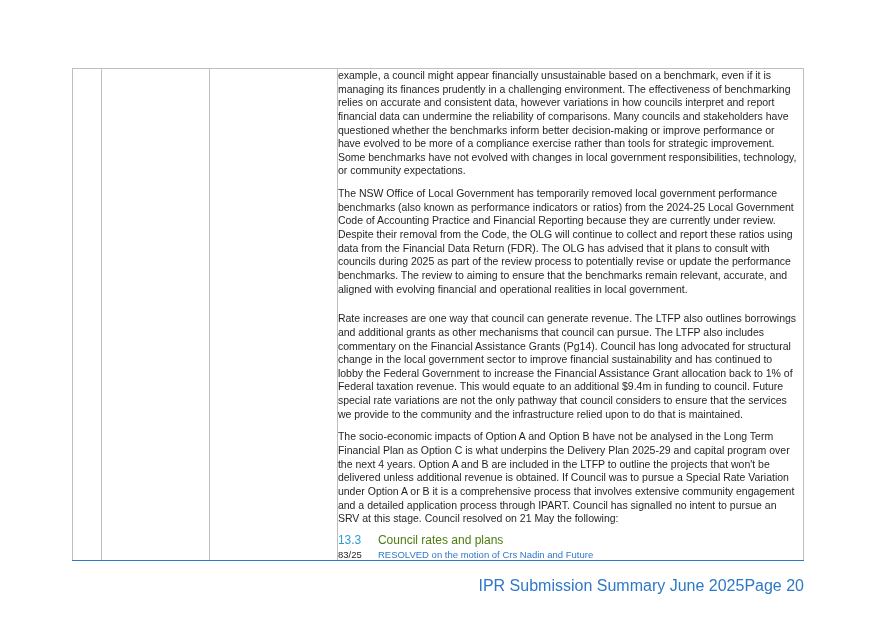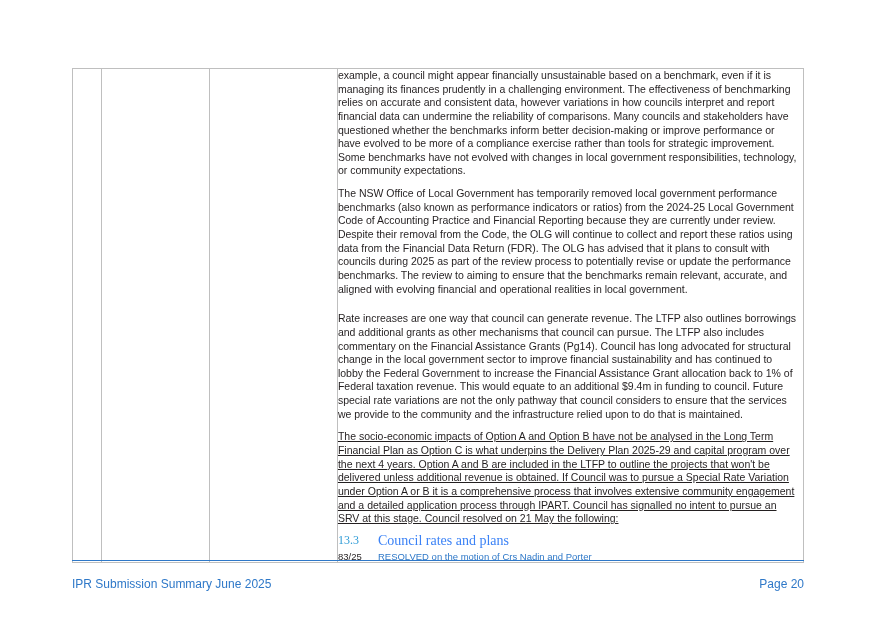--- a/index.html
+++ b/index.html
@@ -44,41 +44,39 @@
   }
   .content-cell p {
     margin: 0 4px 9px 0;
     font-size: 10.5px;
     line-height: 1.30;
     color: #231f20;
     text-align: left;
   }
   .content-cell p.last {
     margin-bottom: 7px;
-    text-decoration: underline;
   }
   .spacer-p {
     height: 7px;
   }
   
   .heading-row {
     display: flex;
-    align-items: center;
+    align-items: flex-end;
     margin: 1px 0 2px 0;
-    font-family: Liberation Serif, serif;
   }
   .heading-num {
     color: #2e9bd6;
     font-size: 12px;
     width: 40px;
     flex: none;
   }
   .heading-text {
-    color: #3b82f6;
-    font-size: 14px;
+    color: #4d7c0f;
+    font-size: 12px;
   }
   .sub-row {
     display: flex;
     align-items: flex-start;
   }
   .sub-num {
     color: #231f20;
     font-size: 9.5px;
     width: 40px;
     flex: none;
@@ -95,22 +93,22 @@
     width: 732px;
     height: 1px;
     background: #2e78c8;
   }
   .footer {
     position: absolute;
     left: 72px;
     top: 577px;
     width: 732px;
     display: flex;
-    justify-content: space-between;
-    font-size: 12px;
+    justify-content: flex-end;
+    font-size: 16px;
     color: #2e78c8;
   }
 </style>
 </head>
 <body>
 
 <div class="page">
 
   <table class="doc-table">
     <tbody>
@@ -124,21 +122,21 @@
         <div class="spacer-p"></div>
         <p>Rate increases are one way that council can generate revenue. The LTFP also outlines borrowings and additional grants as other mechanisms that council can pursue. The LTFP also includes commentary on the Financial Assistance Grants (Pg14). Council has long advocated for structural change in the local government sector to improve financial sustainability and has continued to lobby the Federal Government to increase the Financial Assistance Grant allocation back to 1% of Federal taxation revenue. This would equate to an additional $9.4m in funding to council. Future special rate variations are not the only pathway that council considers to ensure that the services we provide to the community and the infrastructure relied upon to do that is maintained.</p>
         <p class="last">The socio-economic impacts of Option A and Option B have not be analysed in the Long Term Financial Plan as Option C is what underpins the Delivery Plan 2025-29 and capital program over the next 4 years. Option A and B are included in the LTFP to outline the projects that won't be delivered unless additional revenue is obtained. If Council was to pursue a Special Rate Variation under Option A or B it is a comprehensive process that involves extensive community engagement and a detailed application process through IPART. Council has signalled no intent to pursue an SRV at this stage. Council resolved on 21 May the following:</p>
 
         <div class="heading-row">
           <span class="heading-num">13.3</span>
           <span class="heading-text">Council rates and plans</span>
         </div>
         <div class="sub-row">
           <span class="sub-num">83/25</span>
-          <span class="sub-text">RESOLVED on the motion of Crs Nadin and Porter</span>
+          <span class="sub-text">RESOLVED on the motion of Crs Nadin and Future</span>
         </div>
       </td>
     </tr>
   </tbody>
     </table>
 
   <div class="footer-rule"></div>
   <div class="footer">
     <span>IPR Submission Summary June 2025</span>
     <span>Page 20</span>

